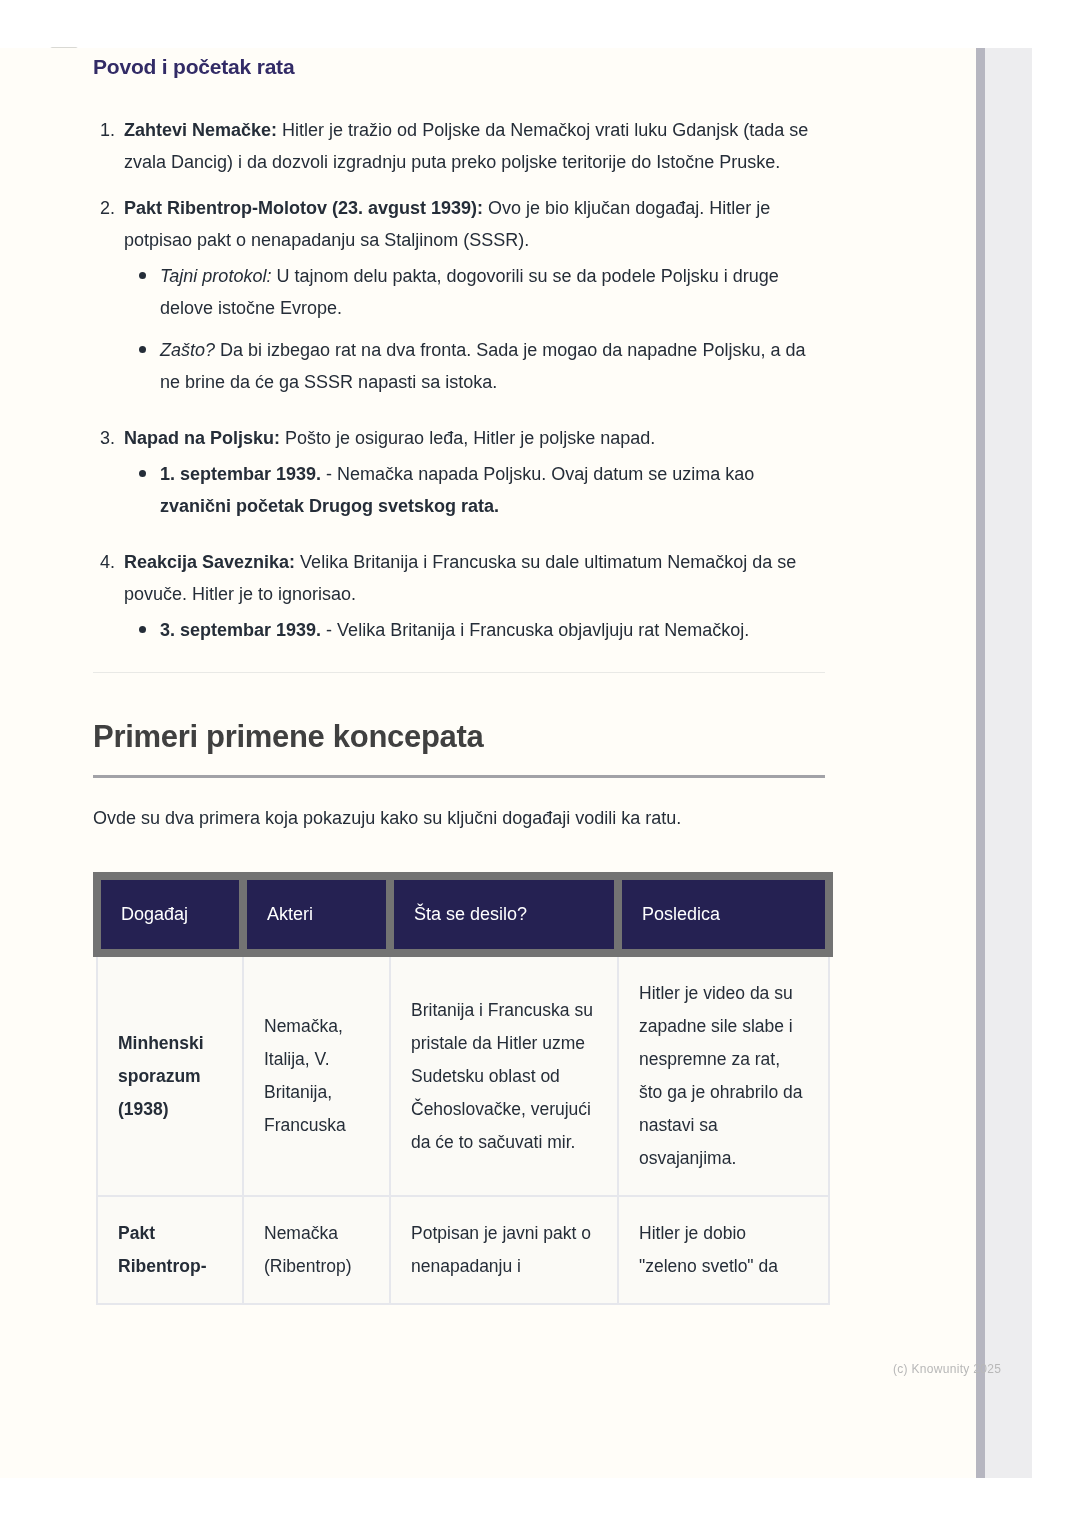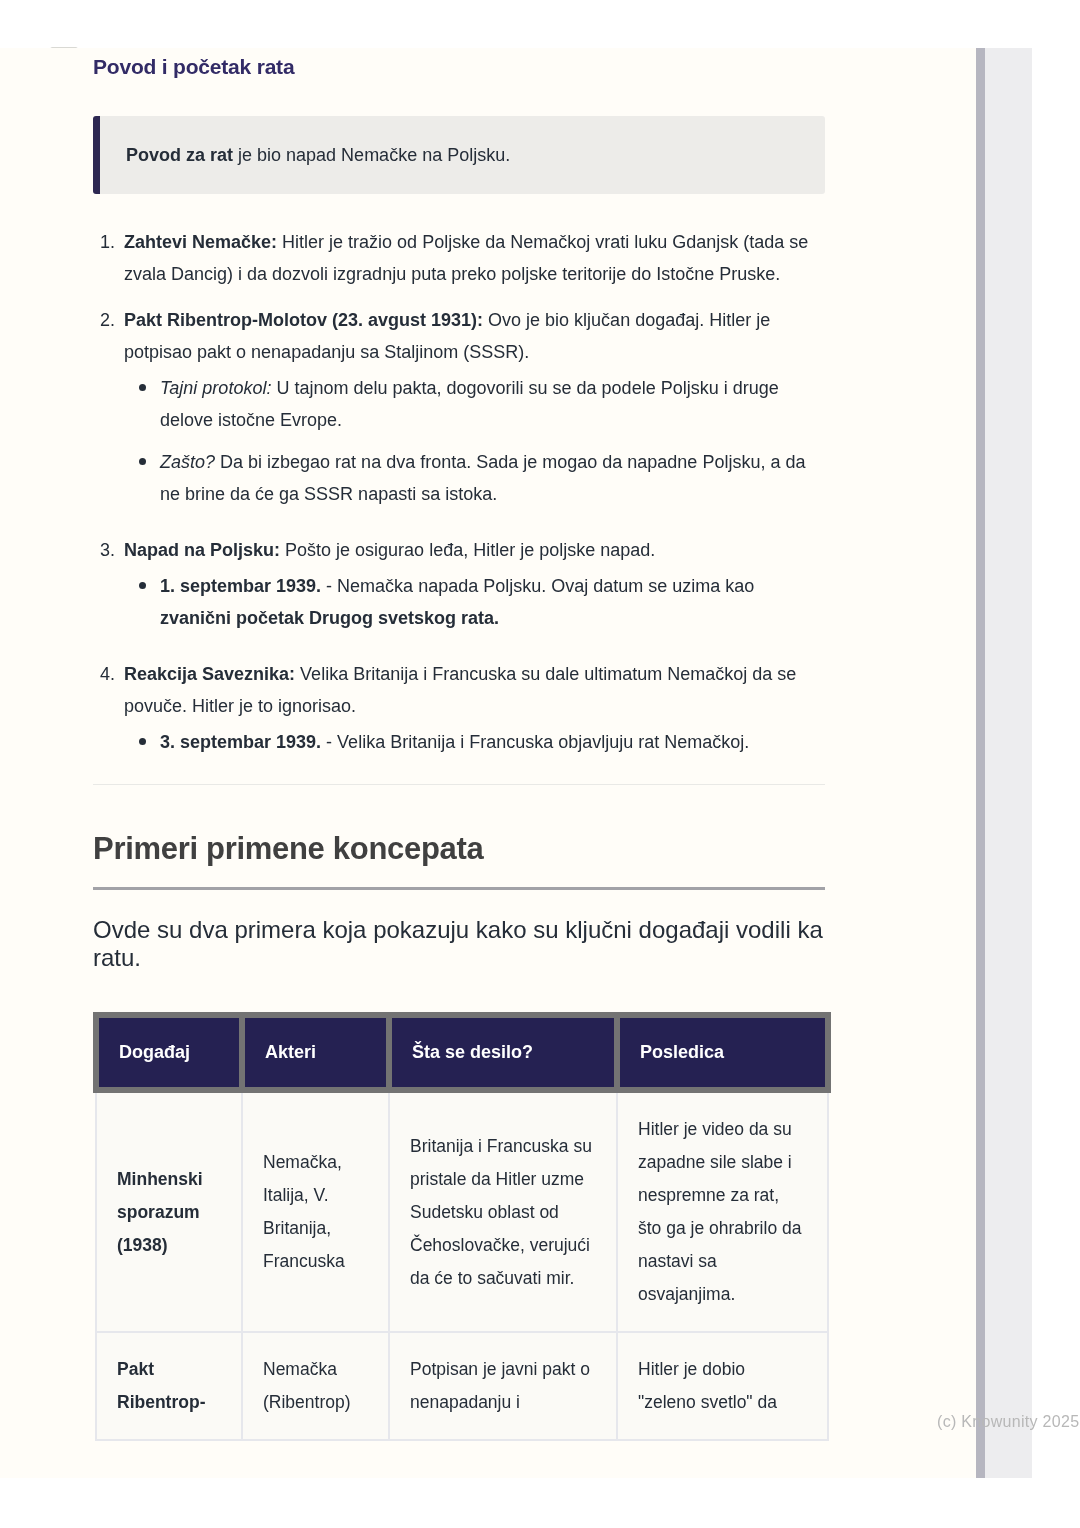--- a/index.html
+++ b/index.html
@@ -42,69 +42,66 @@
   ul.bullets li::before{
     content:"";position:absolute;left:5px;top:12px;width:7px;height:7px;
     border-radius:50%;background:#252d38;
   }
   .thin-divider{margin-top:16px;height:1px;background:#e9e9e6;}
   h1.big-title{
     margin:45px 0 0 0;font-size:31px;line-height:37px;font-weight:bold;
     color:#404040;letter-spacing:-0.3px;
   }
   .title-rule{margin-top:20px;height:3px;background:#a2a2a7;}
-  p.intro{margin:26px 0 0 0;font-size:24px;line-height:28px;}
+  p.intro{margin:26px 0 0 0;font-size:18px;line-height:28px;}
   table.events{
     margin-top:40px;border-collapse:collapse;width:732px;table-layout:fixed;
   }
   table.events th{
-    background:#252152;color:#ffffff;font-size:18px;font-weight:bold;
-    text-align:left;padding:24px 20px;border:6px solid #737373;
+    background:#252152;color:#ffffff;font-size:18px;font-weight:normal;
+    text-align:left;padding:24px 20px;border:8px solid #737373;
   }
   table.events td{
     background:#fbfaf6;font-size:17.5px;line-height:33px;vertical-align:middle;
     text-align:left;padding:20px;border:2px solid #e6e7ec;
   }
   table.events td.c0{font-weight:bold;}
   .side-strip{
     position:absolute;left:976px;top:48px;width:56px;height:1430px;
     background:#ededef;box-sizing:border-box;
   }
   .scroll-thumb{
     position:absolute;left:0;top:0;width:9px;height:100%;
     background:#b6b6c0;
   }
   .copyright{
-    position:absolute;left:893px;top:1413px;z-index:5;
-    font-size:16px;color:#b8b8b8;letter-spacing:0.3px;white-space:nowrap;margin-left:44px;
+    position:absolute;left:893px;top:1362px;z-index:5;
+    font-size:12px;color:#b8b8b8;letter-spacing:0.3px;white-space:nowrap;
   }
 </style>
 </head>
 <body>
 
 <div class="page-edge edge-top"></div>
 <div class="page-edge edge-bottom"></div>
 
 <div class="page-card">
   <div class="content">
 
     <h2 class="sec-title">Povod i početak rata</h2>
 
-    <div class="callout">
-      <span class="lead">Povod za rat</span><span> je bio napad Nemačke na Poljsku.</span>
-    </div>
 
     <ol class="topics" id="topics">
         <li>
           <span class="num">1.</span>
           <div class="li-body"><span class="b">Zahtevi Nemačke:</span><span> Hitler je tražio od Poljske da Nemačkoj vrati luku Gdanjsk (tada se zvala Dancig) i da dozvoli izgradnju puta preko poljske teritorije do Istočne Pruske.</span></div>
         </li>
         <li>
           <span class="num">2.</span>
-          <div class="li-body"><span class="b">Pakt Ribentrop-Molotov (23. avgust 1931):</span><span> Ovo je bio ključan događaj. Hitler je potpisao pakt o nenapadanju sa Staljinom (SSSR).</span><ul class="bullets">
+          <div class="li-body"><span class="b">Pakt Ribentrop-Molotov (23. avgust 1939):</span><span> Ovo je bio ključan događaj. Hitler je potpisao pakt o nenapadanju sa Staljinom (SSSR).</span><ul class="bullets">
               <li><span class="i">Tajni protokol:</span><span> U tajnom delu pakta, dogovorili su se da podele Poljsku i druge delove istočne Evrope.</span></li>
               <li><span class="i">Zašto?</span><span> Da bi izbegao rat na dva fronta. Sada je mogao da napadne Poljsku, a da ne brine da će ga SSSR napasti sa istoka.</span></li>
             </ul></div>
         </li>
         <li>
           <span class="num">3.</span>
           <div class="li-body"><span class="b">Napad na Poljsku:</span><span> Pošto je osigurao leđa, Hitler je poljske napad.</span><ul class="bullets">
               <li><span class="b">1. septembar 1939.</span><span> - Nemačka napada Poljsku. Ovaj datum se uzima kao </span><span class="b">zvanični početak Drugog svetskog rata.</span></li>
             </ul></div>
         </li>

